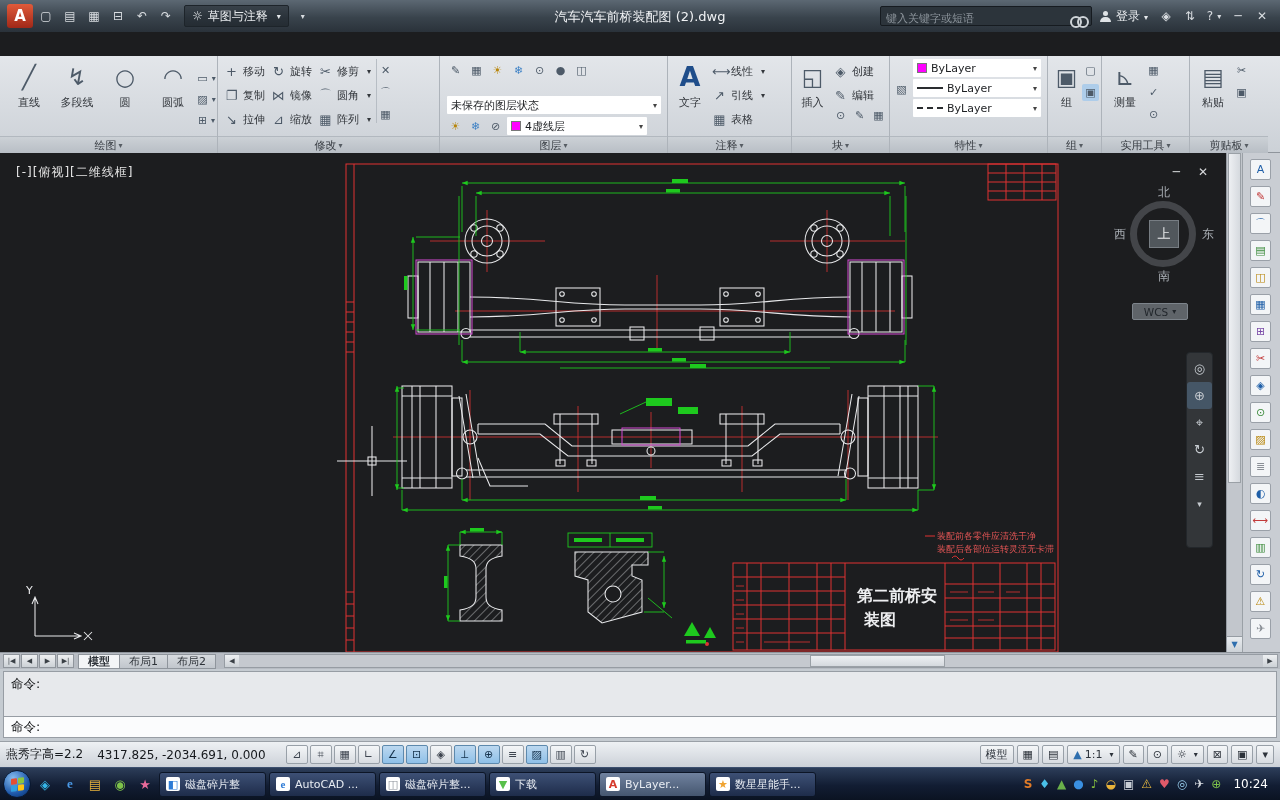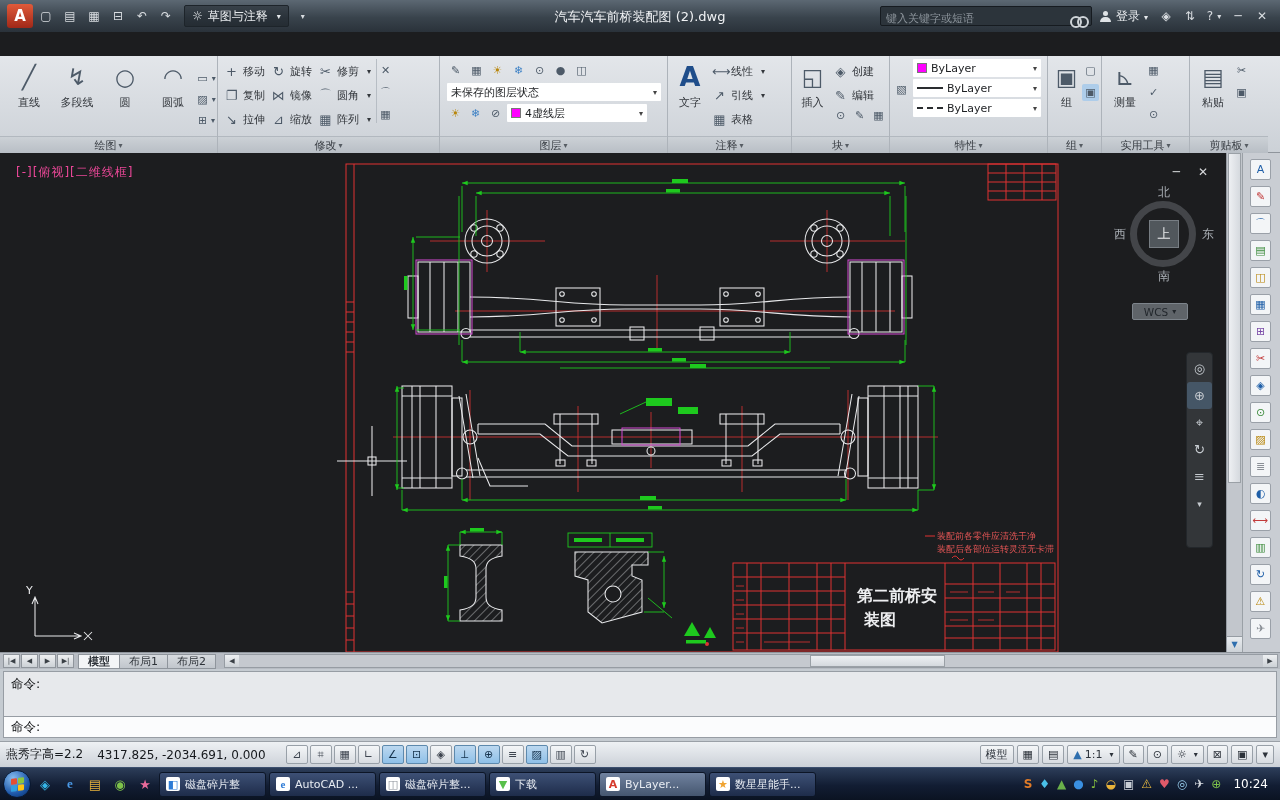--- a/index.html
+++ b/index.html
@@ -51,21 +51,21 @@
 .ddl{display:flex;align-items:center;background:#fff;border:1px solid #89909
 8;height:18px;font-size:11px;color:#1d1f22;padding:0 4px;border-radius:1px}
 .ddl::after{content:"▾";margin-left:auto;font-size:8px;color:#444}
 .swatch{width:10px;height:10px;background:#ff00ff;border:1px solid #777;margin-right:4px;flex:0 0 auto}
 .lnsolid{width:26px;height:0;border-top:2px solid #2a2d30;margin-right:4px}
 .lndash{width:26px;height:0;border-top:2px dashed #2a2d30;margin-right:4px}
 
 
 #docarea{left:0;top:153px;width:1280px;height:499px;background:#b8bdc4}
 #canvas{left:0;top:0;width:1226px;height:499px;background:#1c1d1f;overflow:hidden}
-#vplabel{left:16px;top:11px;font-size:12px;color:#ec4899;letter-spacing:1px}
+#vplabel{left:16px;top:11px;font-size:12px;color:#e5e5e5;letter-spacing:1px}
 #docwin{right:18px;top:12px;display:flex;gap:9px;font-size:12px;color:#d8dadc}
 #vcube{left:1118px;top:33px;width:92px;height:106px}
 #vcube .ring{position:absolute;left:12px;top:15px;width:66px;height:66px;border:7px solid rgba(140,146,152,.35);border-radius:50%}
 #vcube .lbl{position:absolute;font-size:12px;color:#a9aeb4}
 #vcube .core{position:absolute;left:31px;top:34px;width:30px;height:28px;background:rgba(86,92,98,.92);border:1px solid #777d83;color:#e7e9eb;font-size:13px;display:flex;align-items:center;justify-content:center}
 #wcsbtn{left:1132px;top:150px;width:56px;height:17px;background:rgba(152,159,165,.55);border:1px solid #7d848b;border-radius:2px;font-size:10.5px;color:#22272c;display:flex;align-items:center;justify-content:center}
 #navbar{left:1186px;top:199px;width:27px;height:196px;background:rgba(56,60,64,.82);border:1px solid #23272b;border-radius:4px;display:flex;flex-direction:column;align-items:center;padding-top:2px}
 .nic{width:25px;height:27px;font-size:13px;color:#c6cbd0;display:flex;align-items:center;justify-content:center}
 .nic.on{background:rgba(120,170,220,.28);border-radius:3px}
 #vscroll{left:1226px;top:0;width:16px;height:499px;background:#c2c6cc;border-left:1px solid #969ca3}
@@ -248,21 +248,21 @@
     <div class="panel" style="width:228px">
       <div class="fx" style="gap:4px;height:22px;padding-left:4px">
         <span class="mini">✎</span>
         <span class="mini">▦</span>
         <span class="mini" style="color:#b8860b">☀</span>
         <span class="mini" style="color:#3a7fc4">❄</span>
         <span class="mini">⊙</span>
         <span class="mini">●</span>
         <span class="mini">◫</span>
       </div>
-      <div class="ddl" style="width:214px;margin:2px 0 3px 4px">
+      <div class="ddl" style="width:214px;margin:15px 0 3px 4px">
           <span>未保存的图层状态</span>
         </div>
       <div class="fx" style="padding-left:4px;gap:3px">
         <span class="mini" style="color:#b8860b">☀</span>
         <span class="mini" style="color:#3a7fc4">❄</span>
         <span class="mini">⊘</span>
         <div class="ddl" style="width:140px">
             <span class="swatch"></span>
             <span>4虚线层</span>
           </div>

